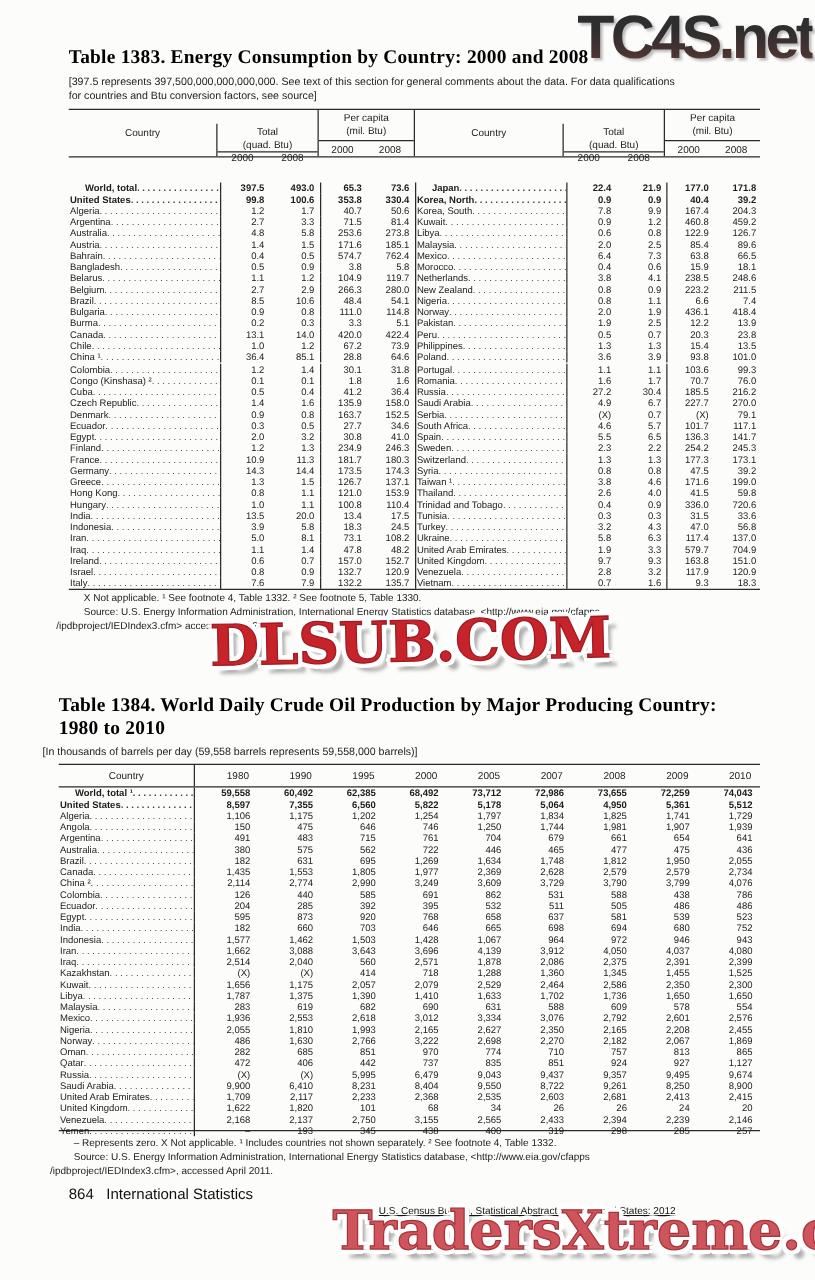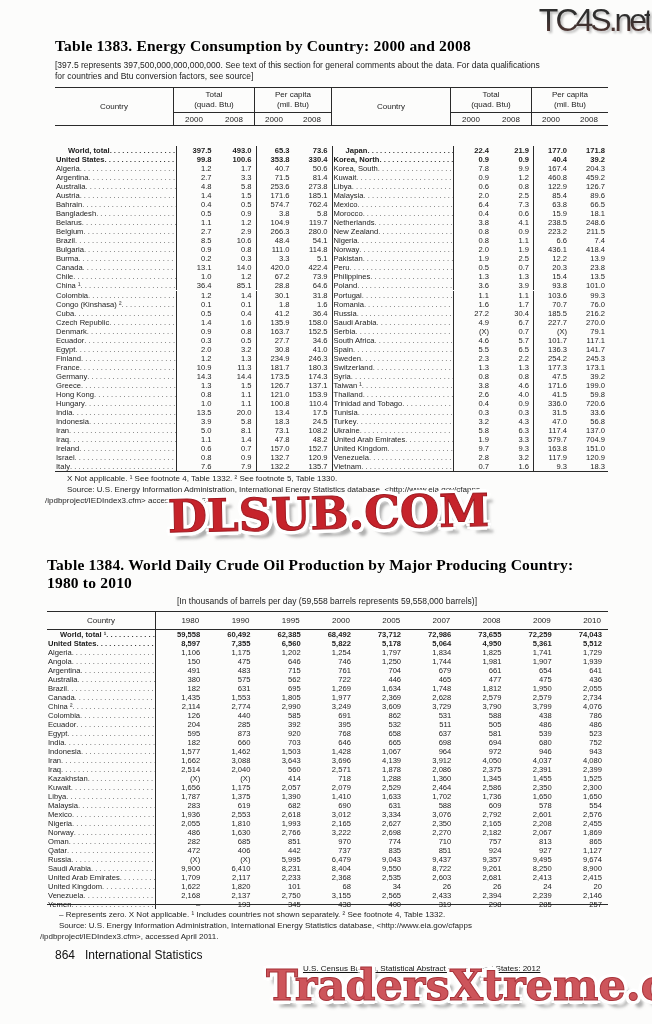--- a/index.html
+++ b/index.html
@@ -1,19 +1,19 @@
 <!DOCTYPE html>
 <html><head>
 <meta charset="utf-8">
 <style>
   html,body{margin:0;padding:0;background:#e8e8e8;}
   .page{position:relative;width:652px;height:1024px;background:#fcfcfb;margin:0 auto;
         font-family:"Liberation Sans",sans-serif;color:#1c1c1c;overflow:hidden;}
   
-  .wm-top{position:absolute;top:2px;right:2px;font-size:32px;font-weight:400;letter-spacing:-3px;
+  .wm-top{position:absolute;top:2px;right:2px;font-size:49px;font-weight:700;letter-spacing:-3px;
           font-family:"Liberation Sans",sans-serif;
           background:linear-gradient(#2e2e2e 40%,#4a3431 75%,#8a564c 100%);
           -webkit-background-clip:text;background-clip:text;color:transparent;
           filter:drop-shadow(2px 2px 1px rgba(160,160,160,.7));z-index:30;}
   .wm-red{position:absolute;font-weight:900;font-family:"DejaVu Serif",serif;color:#c6232b;
           -webkit-text-stroke:1px #9e1b22;
           text-shadow:-3px -3px 0 #fff,3px -3px 0 #fff,-3px 3px 0 #fff,3px 3px 0 #fff,
                       -4px 0 0 #fff,4px 0 0 #fff,0 -4px 0 #fff,0 4px 0 #fff,
                       6px 7px 3px rgba(110,110,110,.55);
           z-index:40;white-space:nowrap;}
@@ -26,21 +26,21 @@
   .src{position:absolute;font-size:8px;line-height:10.5px;color:#222;}
   .ind{padding-left:12px;}
   
   .tbl83{position:absolute;left:55px;top:87px;width:553px;height:383px;
          border-top:1px solid #2a2a2a;border-bottom:1.4px solid #2a2a2a;font-size:7.6px;}
   .hdr83{display:flex;height:37px;border-bottom:1px solid #2a2a2a;}
   .hhalf{display:flex;width:276.5px;}
   .hhalf.rt{border-left:1px solid #2a2a2a;}
   .hcountry{flex:1;display:flex;align-items:center;justify-content:center;font-size:8px;}
   .hgroup{display:flex;flex-direction:column;border-left:1px solid #2a2a2a;}
-  .hgroup.tg{width:80px;} .hgroup.pg{width:76px;}
+  .hgroup.tg{width:80px;margin-top:11px;} .hgroup.pg{width:76px;}
   .glabel{height:22px;border-bottom:1px solid #2a2a2a;text-align:center;font-size:8px;
           line-height:10px;padding-top:2px;}
   .gyears{flex:1;display:flex;align-items:center;}
   .gyears span{flex:1;text-align:center;font-size:8px;}
   .body83{display:flex;height:345px;}
   .bhalf{width:276.5px;display:flex;flex-direction:column;margin-top:20px;}
   .bhalf.rt{border-left:1px solid #2a2a2a;}
   .trow{flex:1;display:flex;align-items:center;}
   .trow.bold{font-weight:700;}
   .trow.first .cn{padding-left:13px;}
@@ -855,21 +855,21 @@
   <div class="src ind" style="left:55px;top:474px;width:550px;">X Not applicable. ¹ See footnote 4, Table 1332. ² See footnote 5, Table 1330.</div>
   <div class="src ind" style="left:55px;top:485px;width:550px;">Source: U.S. Energy Information Administration, International Energy Statistics database, &lt;http://www.eia.gov/cfapps</div>
   <div class="src" style="left:45px;top:496px;width:550px;">/ipdbproject/IEDIndex3.cfm&gt; accessed April 2011.</div>
 
   <div class="wm-red wm-mid">DLSUB.COM</div>
 
   <div class="t-title" style="left:47px;top:556px;width:570px;line-height:18px;">
     <div>Table 1384. World Daily Crude Oil Production by Major Producing Country:</div>
     <div>1980 to 2010</div>
   </div>
-  <div class="t-note" style="left:47px;top:596px;width:560px;text-align:center;">[In thousands of barrels per day (59,558 barrels represents 59,558,000 barrels)]</div>
+  <div class="t-note" style="left:34px;top:596px;width:560px;">[In thousands of barrels per day (59,558 barrels represents 59,558,000 barrels)]</div>
 
   <div class="tbl84">
     <div class="hdr84" id="t84-header">
         <div class="hcty">Country</div>
         <div class="hyr">1980</div>
         <div class="hyr">1990</div>
         <div class="hyr">1995</div>
         <div class="hyr">2000</div>
         <div class="hyr">2005</div>
         <div class="hyr">2007</div>

